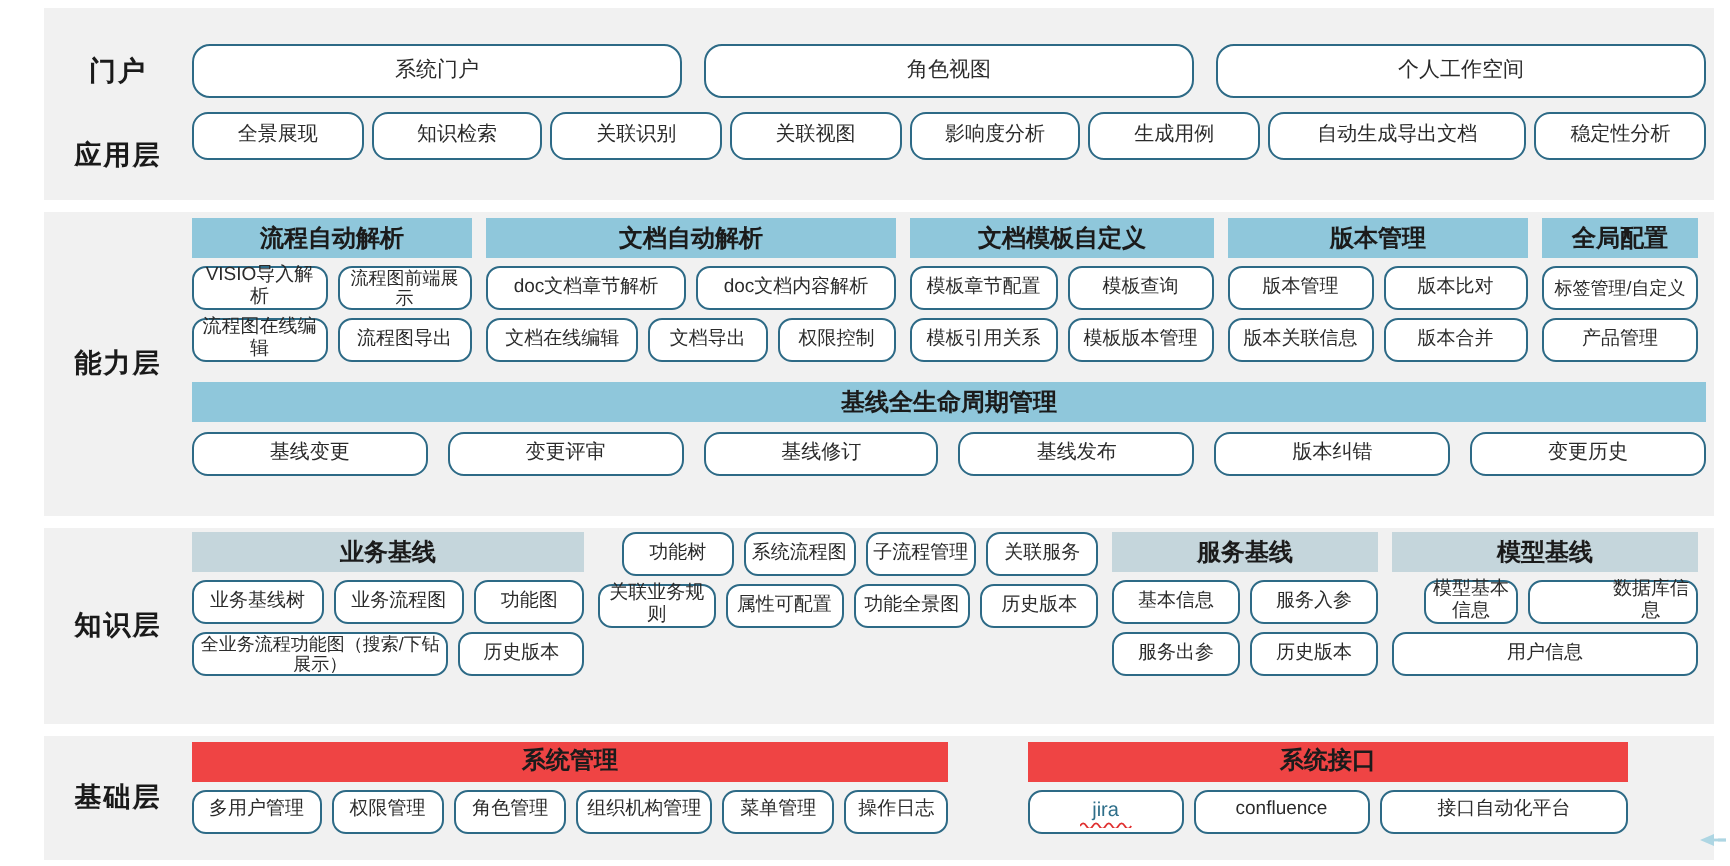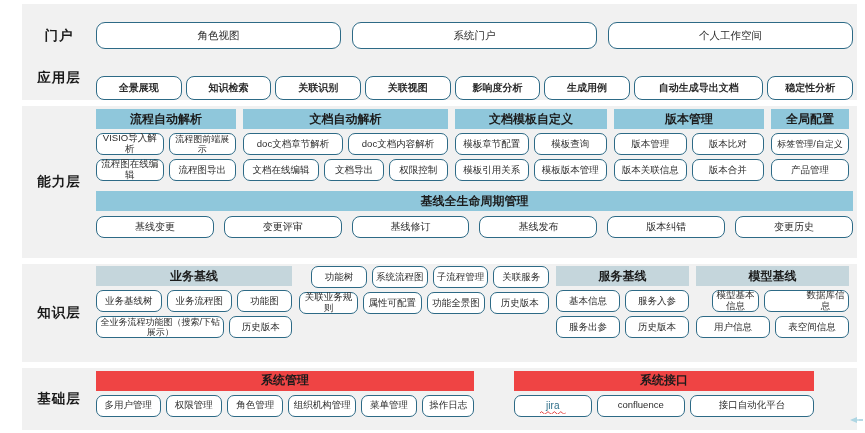--- a/index.html
+++ b/index.html
@@ -38,21 +38,21 @@
     line-height:1.12;
     padding:1px 2px;
   }
   .node.wide-text{font-size:9px;}
 
   
   .portal-row{display:flex;gap:11px;align-items:center;height:100%;padding-right:4px;}
   .portal-row .node{flex:1 1 0;height:27px;font-size:10.5px;border-radius:9px;}
 
   
-  .app-row{display:flex;gap:4px;align-items:flex-end;height:100%;padding-right:4px;font-weight:bold;}
+  .app-row{display:flex;gap:4px;align-items:flex-start;height:100%;padding-right:4px;}
   .app-row .node{flex:1 1 0;height:24px;font-size:10px;border-radius:8px;}
 
   
   .groups{display:flex;align-items:flex-start;}
   .group{display:flex;flex-direction:column;}
   .group-head{
     box-sizing:border-box;
     height:20px;
     display:flex;align-items:center;justify-content:center;
     font-size:12px;font-weight:bold;color:#1b1b1b;
@@ -81,22 +81,22 @@
 </style>
 </head>
 <body>
 
 <div class="diagram">
 
   <div class="band" style="top:4px;height:63px;">
     <div class="band-label">门户</div>
     <div class="band-body">
       <div class="portal-row">
+        <div class="node">系统门户</div>
         <div class="node">角色视图</div>
-        <div class="node">系统门户</div>
         <div class="node">个人工作空间</div>
       </div>
     </div>
   </div>
 
   <div class="band" style="top:56px;height:44px;">
     <div class="band-label">应用层</div>
     <div class="band-body">
       <div class="app-row">
         <div class="node">全景展现</div>
@@ -240,21 +240,20 @@
         </div>
 
         <div class="group" style="width:153px;">
           <div class="group-head gray">模型基线</div>
           <div class="grow">
             <div class="node" style="flex:1 1 0;margin-left:16px;">模型基本信息</div>
             <div class="node" style="flex:1 1 0;padding-left:40px;">数据库信息</div>
           </div>
           <div class="grow">
             <div class="node" style="flex:1 1 0;">用户信息</div>
-            <div class="node" style="flex:1 1 0;">表空间信息</div>
           </div>
         </div>
 
       </div>
     </div>
   </div>
 
   <div class="band" style="top:368px;height:62px;">
     <div class="band-label">基础层</div>
     <div class="band-body" style="padding-top:5px;">

